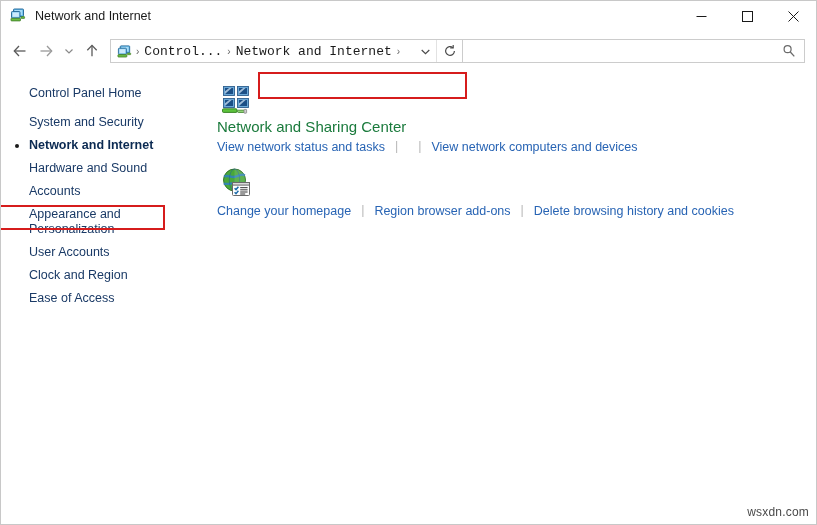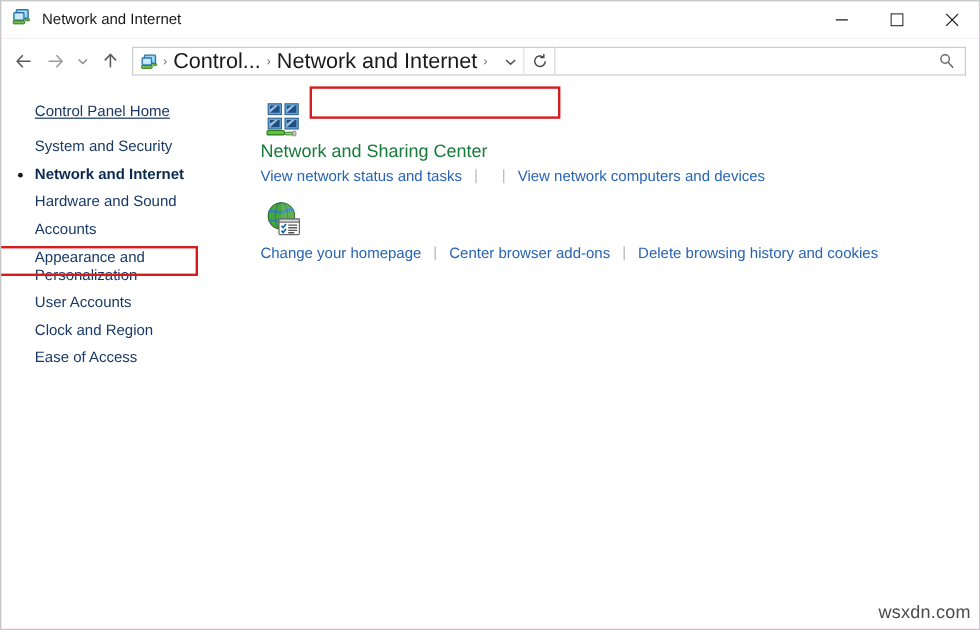--- a/index.html
+++ b/index.html
@@ -11,21 +11,21 @@
     width: 817px;
     height: 525px;
     overflow: hidden;
     font-family: "Liberation Sans", sans-serif;
     -webkit-font-smoothing: antialiased;
   }
   .window {
     position: relative;
     width: 817px;
     height: 525px;
-    background: #f9a8d4;
+    background: #c4b5fd;
     box-sizing: border-box;
     border: 1px solid #c8c8c8;
     overflow: hidden;
   }
 
   
   .titlebar {
     position: relative;
     height: 31px;
     background: #ffffff;
@@ -98,25 +98,26 @@
   .crumbs {
     display: flex;
     align-items: center;
     flex: 1 1 auto;
     padding-left: 4px;
     gap: 0px;
     min-width: 0;
     overflow: hidden;
   }
   .crumb {
-    font-size: 18px;
+    font-size: 13px;
     color: #1a1a1a;
     padding: 1px 4px;
     white-space: nowrap;
     cursor: default;
+    font-family: Liberation Mono, monospace;
   }
   .crumb-sep {
     color: #666;
     font-size: 10px;
     padding: 0 1px;
     user-select: none;
     cursor: default;
   }
   .crumb-icon { padding: 0 3px 0 2px; display: flex; align-items: center; }
   .addr-drop {
@@ -177,21 +178,21 @@
   }
   .side-item {
     position: relative;
     font-size: 12.5px;
     color: #1a3a66;
     line-height: 15px;
     padding: 4px 6px 4px 28px;
     cursor: default;
     white-space: pre-line;
   }
-  .side-item.home { padding-bottom: 10px; text-decoration: underline; }
+  .side-item.home { padding-bottom: 10px; }
   .side-item.active {
     font-weight: bold;
     color: #0b2a52;
   }
   .side-item.active::before {
     content: "";
     position: absolute;
     left: 14px;
     top: 10px;
     width: 4px;
@@ -268,21 +269,21 @@
     top: 2px;
     width: 209px;
     height: 27px;
   }
 
   
   .watermark {
     position: absolute;
     right: 7px;
     bottom: 5px;
-    font-size: 15px;
+    font-size: 12px;
     color: #4a4a4a;
     font-family: "Liberation Sans", sans-serif;
     letter-spacing: 0.2px;
   }
 </style>
 </head>
 <body>
 
 <div class="window">
 
@@ -468,21 +469,21 @@
               <line x1="19.2" y1="22.8" x2="26.6" y2="22.8"></line>
               <line x1="19.2" y1="25" x2="26.6" y2="25"></line>
               <line x1="19.2" y1="27" x2="24.2" y2="27"></line>
             </g>
           </svg>
         </div>
         <div class="cat-body">
           <div class="cat-links">
             <span class="cat-link">Change your homepage</span>
             <span class="link-sep">|</span>
-            <span class="cat-link">Center browser add-ons</span>
+            <span class="cat-link">Region browser add-ons</span>
             <span class="link-sep">|</span>
             <span class="cat-link">Delete browsing history and cookies</span>
           </div>
         </div>
       </div>
 
     </div>
   </div>
 
   <div class="watermark">wsxdn.com</div>

